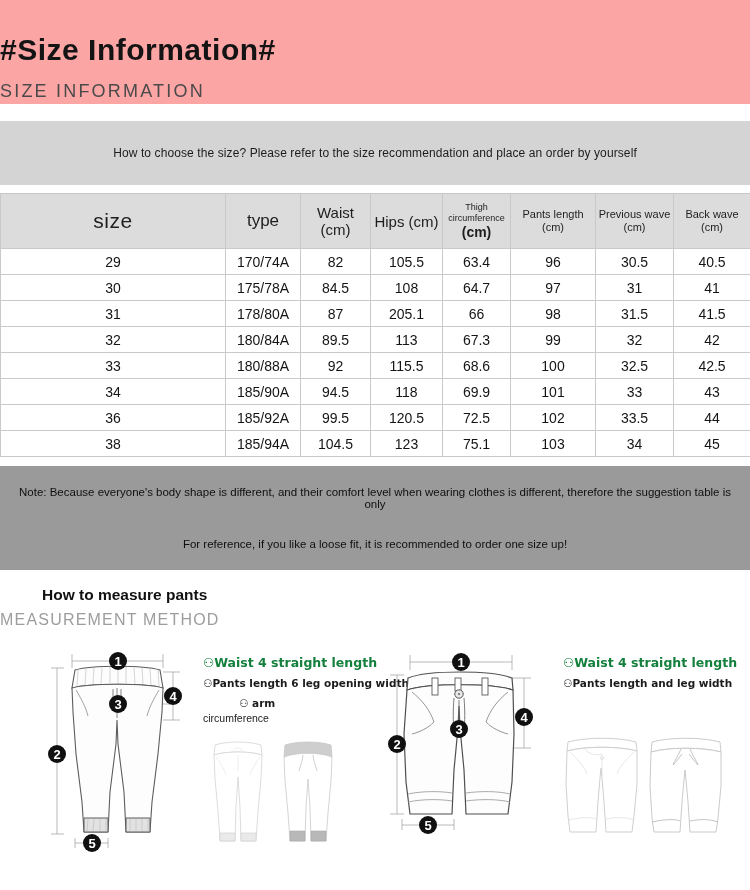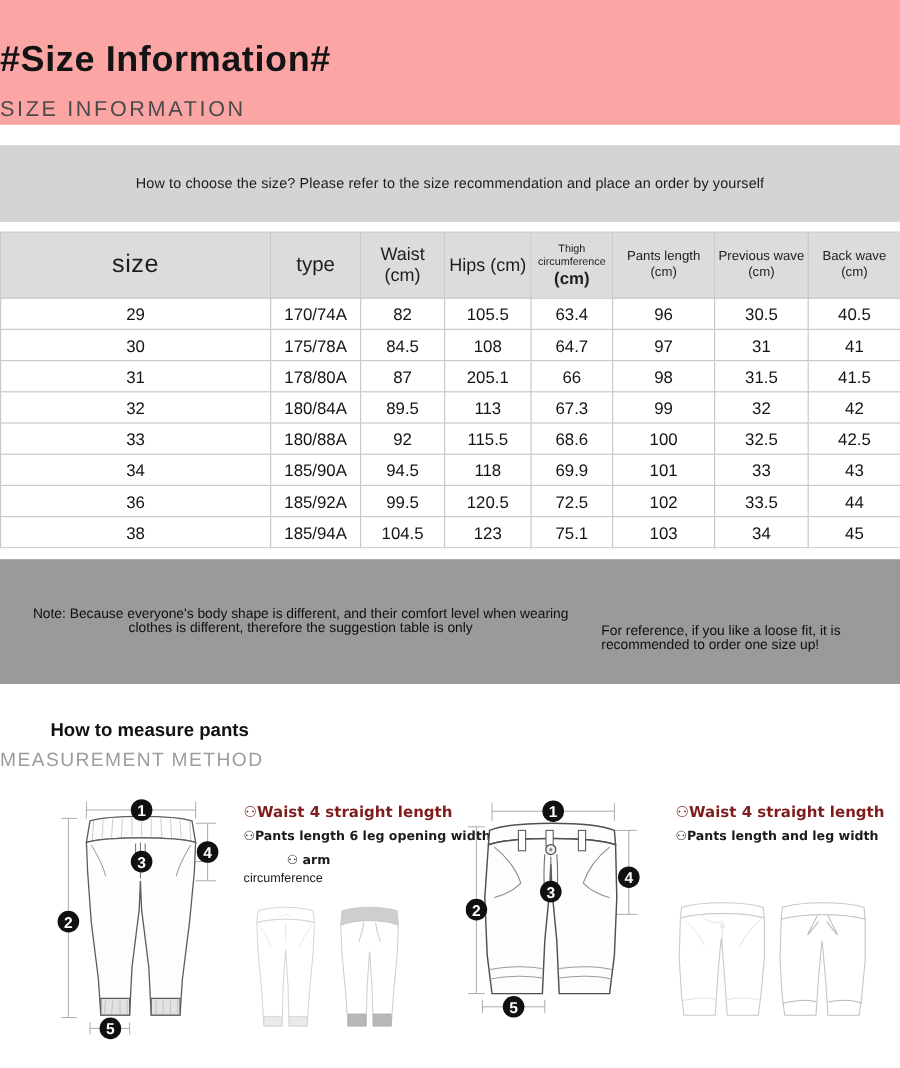--- a/index.html
+++ b/index.html
@@ -119,41 +119,41 @@
   .note-gap {
     width: 750px;
     height: 9px;
     background: #ffffff;
   }
   .note-band {
     width: 750px;
     height: 104px;
     background: #9a9a9a;
     display: flex;
-    flex-direction: row;
+    flex-direction: column;
     align-items: center;
     justify-content: center;
   }
   .note-line1 {
     font-size: 11.5px;
     color: #0f0f0f;
     text-align: center;
     padding: 0 12px;
   }
   .note-line2 {
     font-size: 11.5px;
     color: #0f0f0f;
     margin-top: 28px;
   }
 
   
   .measure-section {
     width: 750px;
     background: #ffffff;
-    padding-top: 28px;
+    padding-top: 14px;
     position: relative;
   }
   .measure-h1 {
     font-size: 15.5px;
     font-weight: bold;
     color: #111111;
     margin-left: 42px;
     line-height: 22px;
   }
   .measure-h2 {
@@ -175,21 +175,21 @@
   .panel-pants  { left: 30px;  width: 175px; height: 215px; }
   .panel-shorts { left: 388px; width: 170px; height: 215px; }
 
   .labels { position: absolute; top: 12px; }
   .labels-left  { left: 203px; width: 175px; }
   .labels-right { left: 563px; width: 180px; }
 
   .lbl-1 {
     font-size: 12.5px;
     font-weight: bold;
-    color: #7f1d1d;
+    color: #15803d;
     line-height: 17px;
     white-space: nowrap;
   }
   .lbl-2 {
     font-size: 10.5px;
     font-weight: bold;
     color: #1c1c1c;
     line-height: 15px;
     margin-top: 5px;
     white-space: nowrap;

